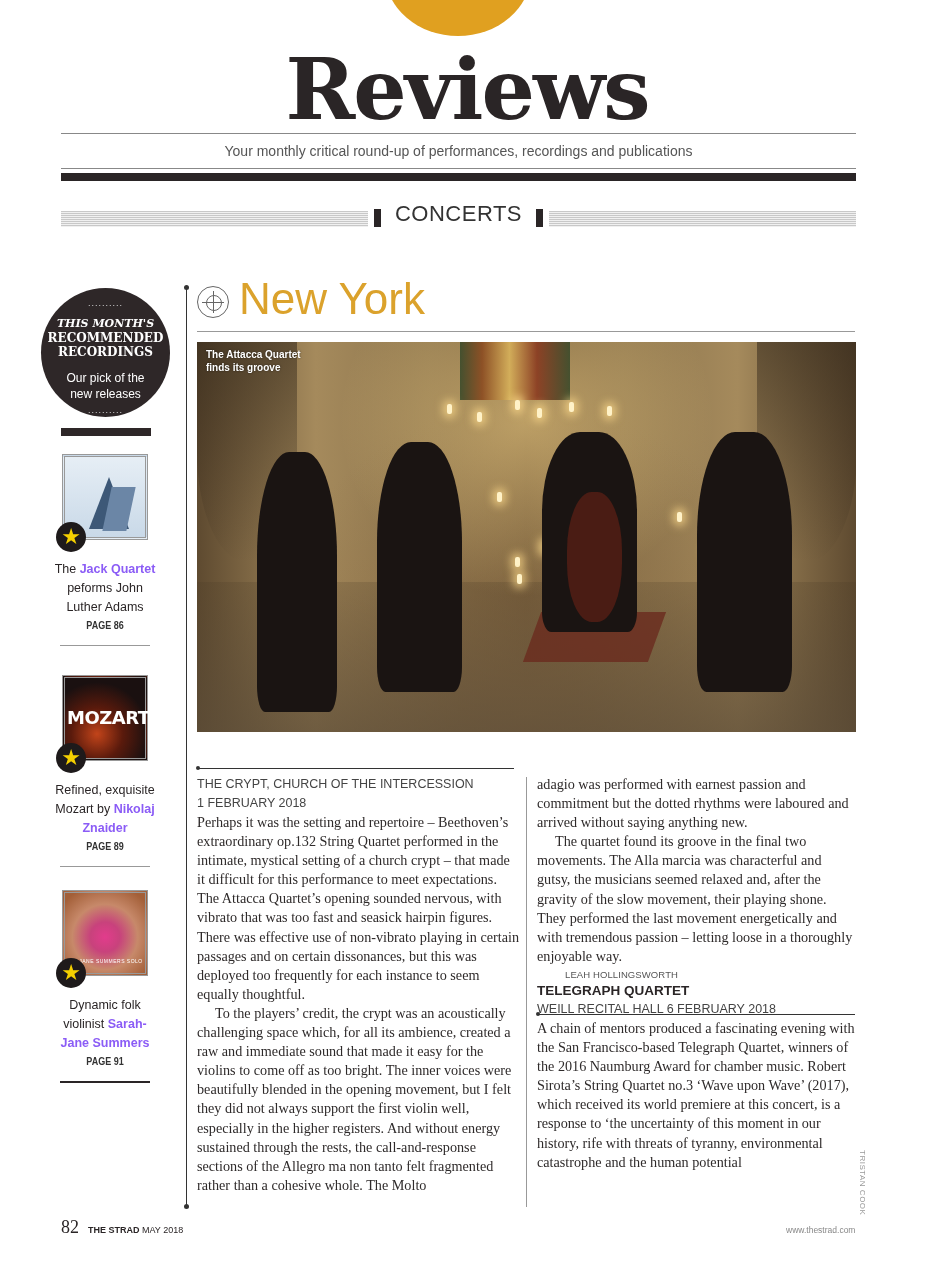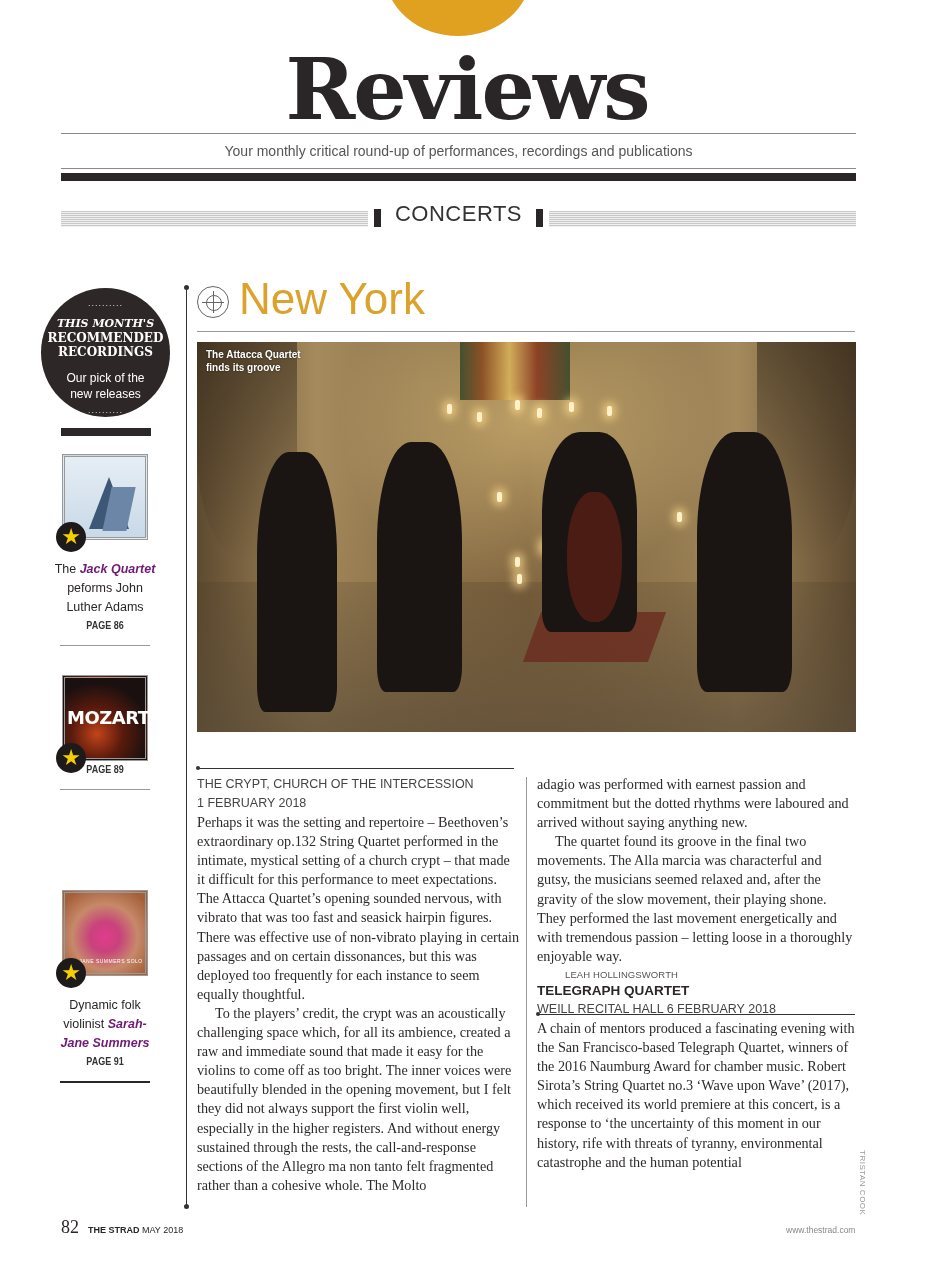--- a/index.html
+++ b/index.html
@@ -30,21 +30,21 @@
   .badge .l4 { font-size: 12px; line-height: 16px; margin-top: 11px; }
   .badge .l5 { font-size: 12px; line-height: 16px; }
 
   .side-bar-thick { position: absolute; left: 61px; top: 428px; width: 90px; height: 8px; background: #2e2728; }
 
   .rec { position: absolute; left: 50px; width: 110px; text-align: center; }
   .rec .cover { position: relative; margin: 0 auto; width: 86px; height: 86px; border: 3px double #999; }
   .rec .cover-inner { position: absolute; inset: 2px; }
   .rec .star { position: absolute; left: -9px; bottom: -15px; width: 30px; height: 30px; border-radius: 50%; background: #1e1a1b; color: #f5d000; font-size: 22px; line-height: 30px; text-align: center; }
   .rec .caption { margin-top: 20px; font-size: 12.5px; line-height: 19px; color: #2a2526; }
-  .rec .caption .hl { color: #701a75; font-weight: bold; font-style: italic; }
+  .rec .caption .hl { color: #8b5cf6; font-weight: bold; }
   .rec .page { font-size: 10px; line-height: 18px; color: #333; font-weight: bold; transform: scaleX(0.9); }
   .rec .sep { margin: 10px auto 0; width: 90px; height: 1px; background: #999; }
   .rec .sep.dark { height: 2px; background: #2a2526; }
 
   .cover-1 { background: linear-gradient(#e6eef5, #c9d9e8); }
   .cover-1 .shape { position: absolute; left: 22px; top: 18px; width: 0; height: 0; border-left: 20px solid transparent; border-right: 20px solid transparent; border-bottom: 52px solid #3d5877; }
   .cover-1 .shape2 { position: absolute; left: 40px; top: 28px; width: 24px; height: 44px; background: #6b86a6; transform: skewX(-12deg); }
   .cover-2 { background: radial-gradient(circle at 40% 70%, #c2441a 0, #5a1a0c 35%, #1a1010 70%); }
   .cover-2 .txt { position: absolute; top: 27px; left: 0; right: 0; color: #fff; font-weight: bold; font-size: 18px; letter-spacing: -0.5px; text-align: center; font-family: "DejaVu Sans", sans-serif; }
   .cover-3 { background: radial-gradient(circle at 50% 55%, #e23c8c 0, #c8427c 25%, #c7896a 55%, #a35f38 90%); }
@@ -137,20 +137,21 @@
   <div class="sep"></div>
 </div>
 
 <div class="rec" style="top:675px;">
   <div class="cover cover-2">
     <div class="cover-inner">
         <div class="txt">MOZART</div>
       </div>
     <div class="star">★</div>
   </div>
+  <div class="caption"><span>Refined, exquisite Mozart by </span><span class="hl">Nikolaj Znaider</span><span></span></div>
   <div class="page">PAGE 89</div>
   <div class="sep"></div>
 </div>
 
 <div class="rec" style="top:890px;">
   <div class="cover cover-3">
     <div class="cover-inner">
         <div class="txt">JANE SUMMERS SOLO</div>
       </div>
     <div class="star">★</div>

